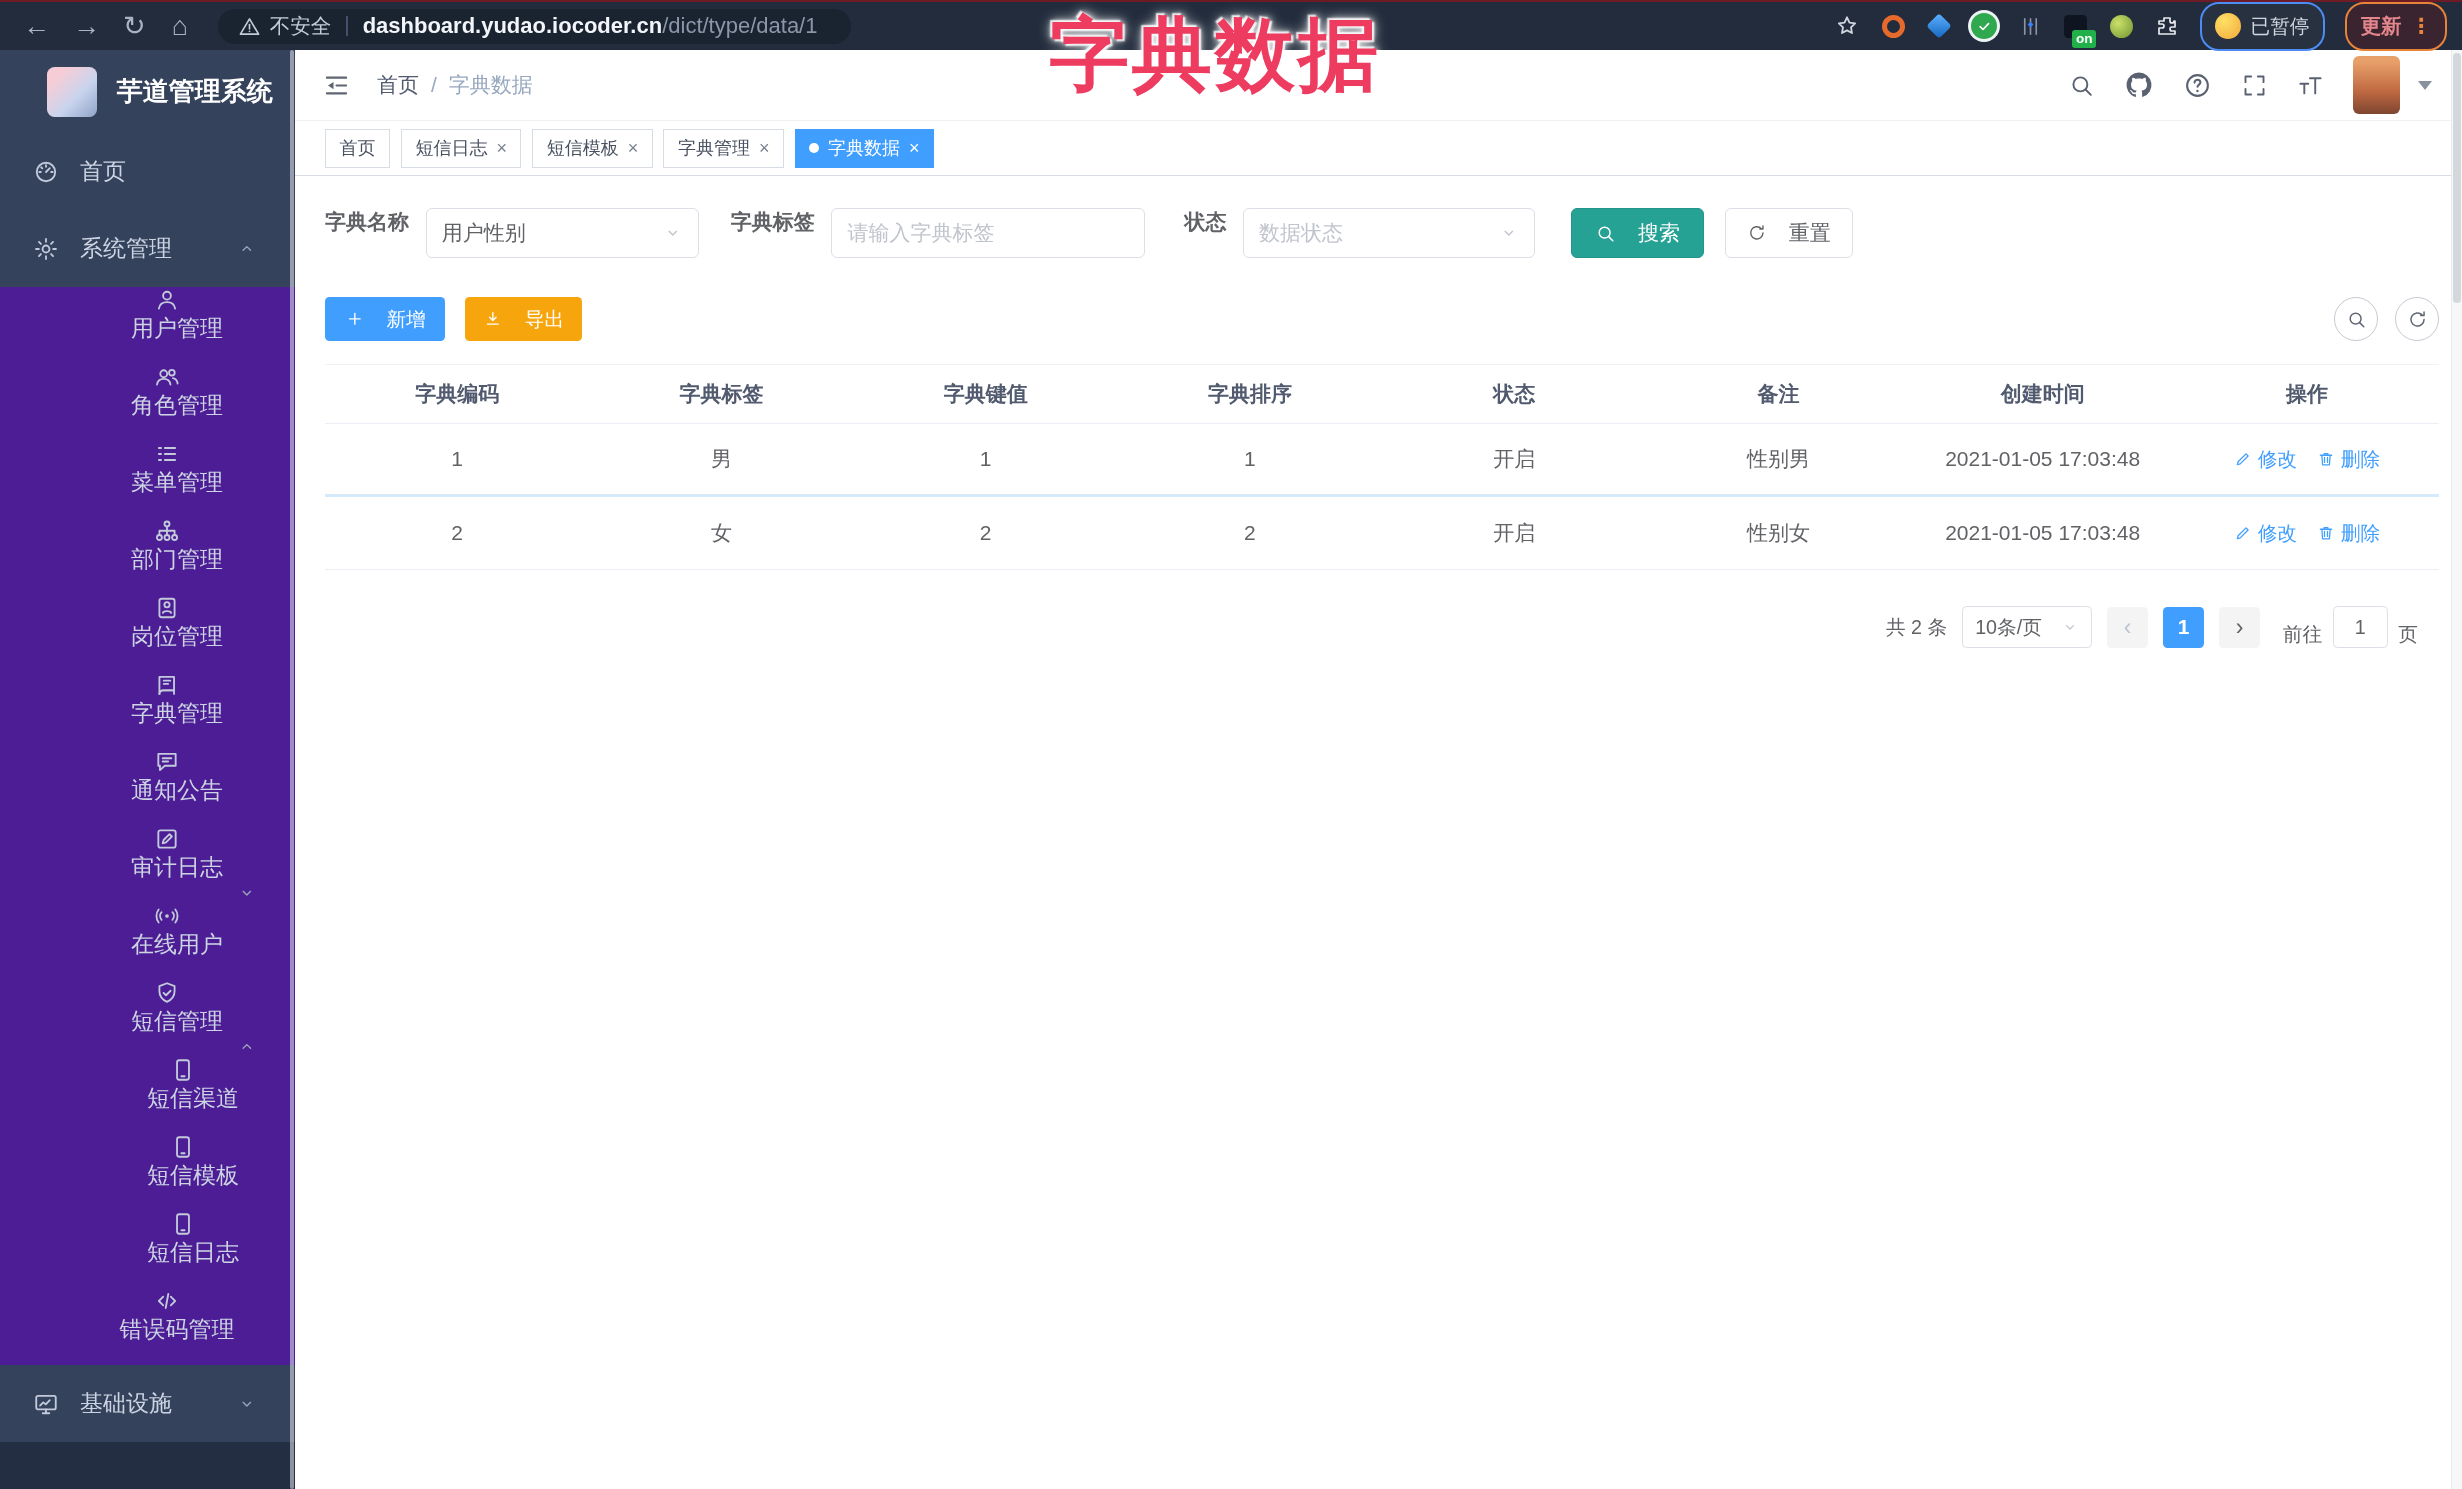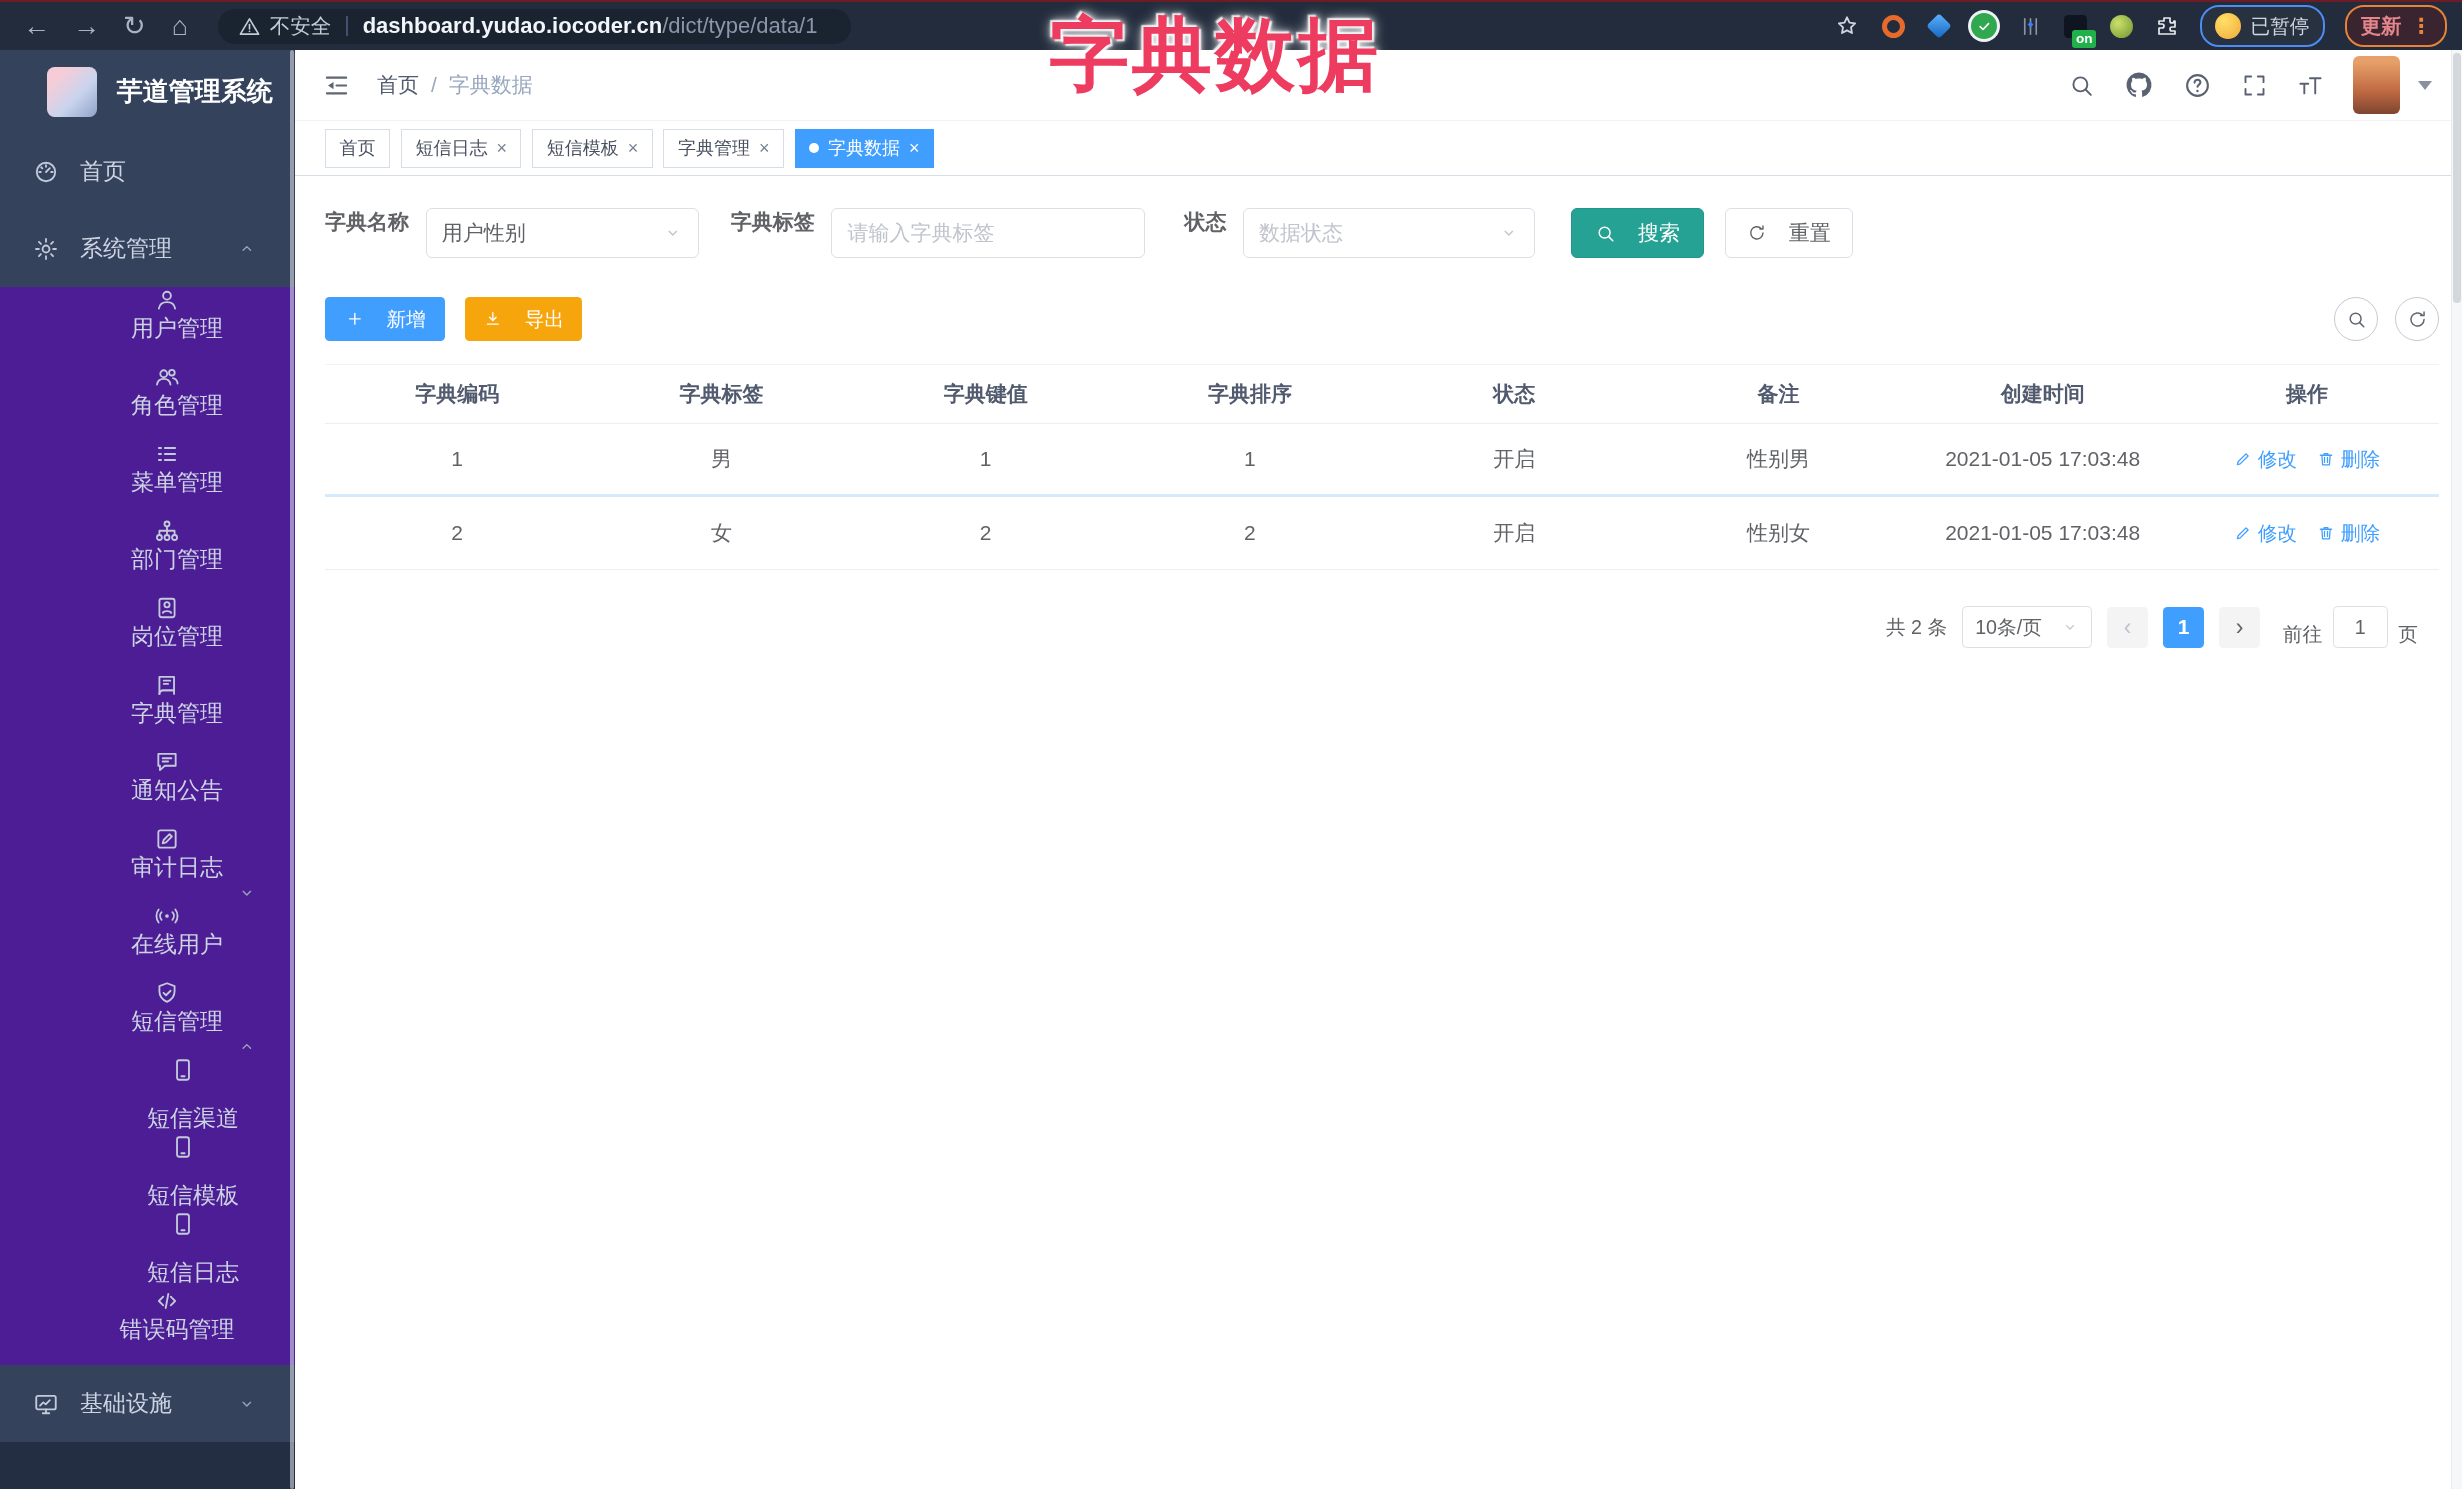--- a/index.html
+++ b/index.html
@@ -27,21 +27,21 @@
     transform:rotate(45deg); border-radius:3.8px; }
   .ext-gcheck { width:26px; height:26px; background:#2fa84f; border-radius:50%; color:#fff;
     display:flex; align-items:center; justify-content:center; box-shadow:0 0 0 3px #eef2f6; }
   .ext-sliders { color:#8c95a5; }
   .ext-onbox { width:23px; height:23px; background:#0e1520; border-radius:4.5px; }
   .on-badge { position:absolute; right:-7.6px; bottom:-9px; background:#21b14b; color:#fff;
     font-size:13.6px; line-height:1; padding:2.3px 3.8px; border-radius:3px; font-weight:bold; }
   .ext-leaf { width:23px; height:23px; border-radius:50%;
     background:radial-gradient(circle at 35% 35%, #cbe06a, #6f9431); }
   .ext-puzzle { color:#e8eaed; }
-  .pill { height:42px; border-radius:19px; display:flex; align-items:center; padding:0 13.6px; gap:9px; }
+  .pill { height:49px; border-radius:19px; display:flex; align-items:center; padding:0 13.6px; gap:9px; }
   .pill-paused { border:2.3px solid #4d8bf5; background:#27313f; }
   .emoji-dot { width:26px; height:26px; border-radius:50%;
     background:radial-gradient(circle at 35% 30%, #ffe066, #f2a93b); }
   .pill-paused-label { color:#cfd6e0; font-size:19.7px; }
   .pill-update { border:2.3px solid #e8833a; background:#3a2430; }
   .pill-update-label { color:#e4868c; font-size:20.5px; font-weight:bold; }
   .dots-v { color:#e8833a; font-size:21px; font-weight:bold; letter-spacing:0; }
 
   
   .red-title { position:absolute; left:1049px; top:1.5px; z-index:50; font-size:80px; font-weight:bold;
@@ -55,21 +55,21 @@
   .sidebar { width:295px; flex:0 0 295px; background:#232e42; position:relative; overflow:hidden; }
   .logo-row { height:83px; background:#35425c; display:flex; align-items:center; padding-left:47px; }
   .logo-img { width:50px; height:50px; border-radius:7.6px;
     background:linear-gradient(135deg,#f6cdd6 20%,#c9d4ee 60%,#8fa3c8); }
   .logo-title { margin-left:19.7px; color:#fff; font-size:26px; font-weight:bold; }
   .m-item { height:77px; display:flex; align-items:center; color:#ccd4e3; font-size:23px; cursor:pointer; }
   .m-item.light { background:#35425c; }
   .m-item.dark { background:#4c1d95;flex-direction:column; }
   .m-item.lv1 { padding-left:33px; }
   .m-item.lv2 { padding-left:59px; }
-  .m-item.lv3 { padding-left:91px;justify-content:space-between; }
+  .m-item.lv3 { padding-left:91px; }
   .m-ic { color:#c2cadb; margin-right:21px; }
   .m-chev { margin-left:auto; margin-right:38px; color:#9aa5b8; }
   .side-scroll { position:absolute; right:1.5px; top:0; bottom:0; width:3.8px;
     background:rgba(225,231,240,.55); border-radius:2.3px; }
 
   
   .main { flex:1; min-width:0; background:#fff; display:flex; flex-direction:column; }
   .navbar { height:71px; display:flex; align-items:center; border-bottom:0.8px solid #f0f2f5; background:#fff; }
   .fold { margin-left:27px; color:#5f6672; cursor:pointer; }
   .breadcrumb { margin-left:26px; font-size:21px; display:flex; align-items:center; }

